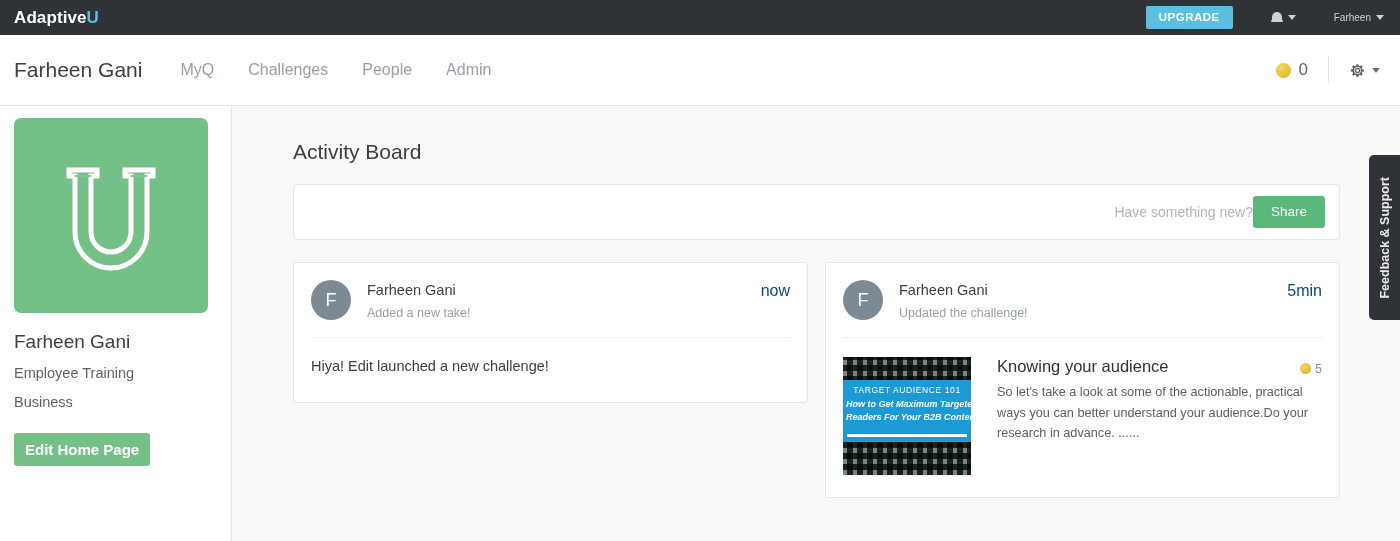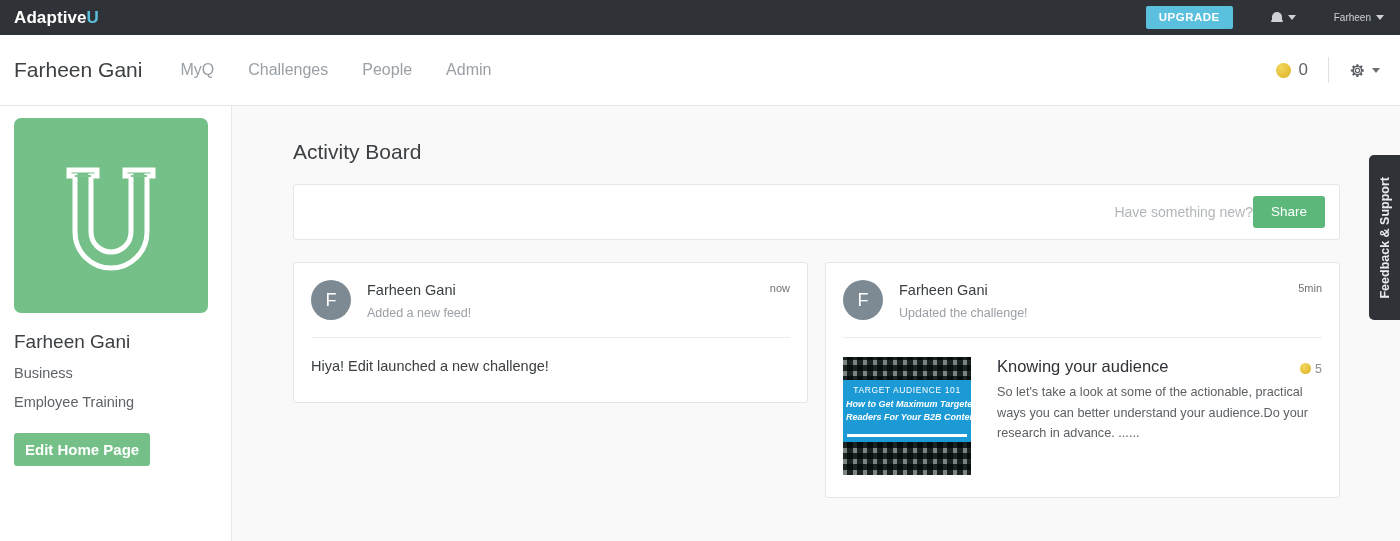--- a/index.html
+++ b/index.html
@@ -249,22 +249,22 @@
     color: #ffffff;
     font-size: 18px;
     display: flex; align-items: center; justify-content: center;
     flex: 0 0 40px;
   }
   .head-text { margin-left: 16px; padding-top: 1px; }
   .head-name { font-size: 14.5px; color: #3c4043; line-height: 1.35; }
   .head-sub { font-size: 12.5px; color: #9aa0a6; line-height: 1.5; margin-top: 3px; }
   .head-time {
     margin-left: auto;
-    font-size: 11px;
-    color: #737373;
+    font-size: 16px;
+    color: #0c4a6e;
     padding-top: 2px;
     white-space: nowrap;
   }
   .card-body { padding: 19px 0 26px 0; }
   .card-text { font-size: 14.5px; color: #3c4043; line-height: 1.3; }
 
   .post { display: flex; gap: 26px; padding: 19px 0 22px 0; }
   .thumb {
     width: 128px; height: 118px;
     flex: 0 0 128px;
@@ -393,41 +393,41 @@
         <svg class="logo-u" width="104" height="112" viewBox="0 0 104 112">
           <g fill="none" stroke="#ffffff" stroke-width="5">
             <path d="M10 10 H38 V16 H32 V72 a20 20 0 0 0 40 0 V16 H66 V10 H94 V16 H88 V72 a36 36 0 0 1 -72 0 V16 H10 Z"></path>
           </g>
           <g fill="none" stroke="#7fc491" stroke-width="2">
             <path d="M16 16 H32 M72 16 H88"></path>
           </g>
         </svg>
       </div>
       <div class="profile-name">Farheen Gani</div>
+      <div class="profile-line">Employee Training</div>
       <div class="profile-line">Business</div>
-      <div class="profile-line">Employee Training</div>
       <button class="edit-btn">Edit Home Page</button>
     </div>
 
     <div class="content">
       <div class="board-title">Activity Board</div>
 
       <div class="composer">
         <input class="composer-input" type="text" placeholder="Have something new?" style="">
         <button class="share-btn">Share</button>
       </div>
 
       <div class="feed-row">
 
         <div class="card">
           <div class="card-head">
             <div class="avatar">F</div>
             <div class="head-text">
               <div class="head-name">Farheen Gani</div>
-              <div class="head-sub">Added a new feed!</div>
+              <div class="head-sub">Added a new take!</div>
             </div>
             <div class="head-time">now</div>
           </div>
           <div class="card-body">
             <div class="card-text">Hiya! Edit launched a new challenge!</div>
           </div>
         </div>
 
         <div class="card">
           <div class="card-head">

